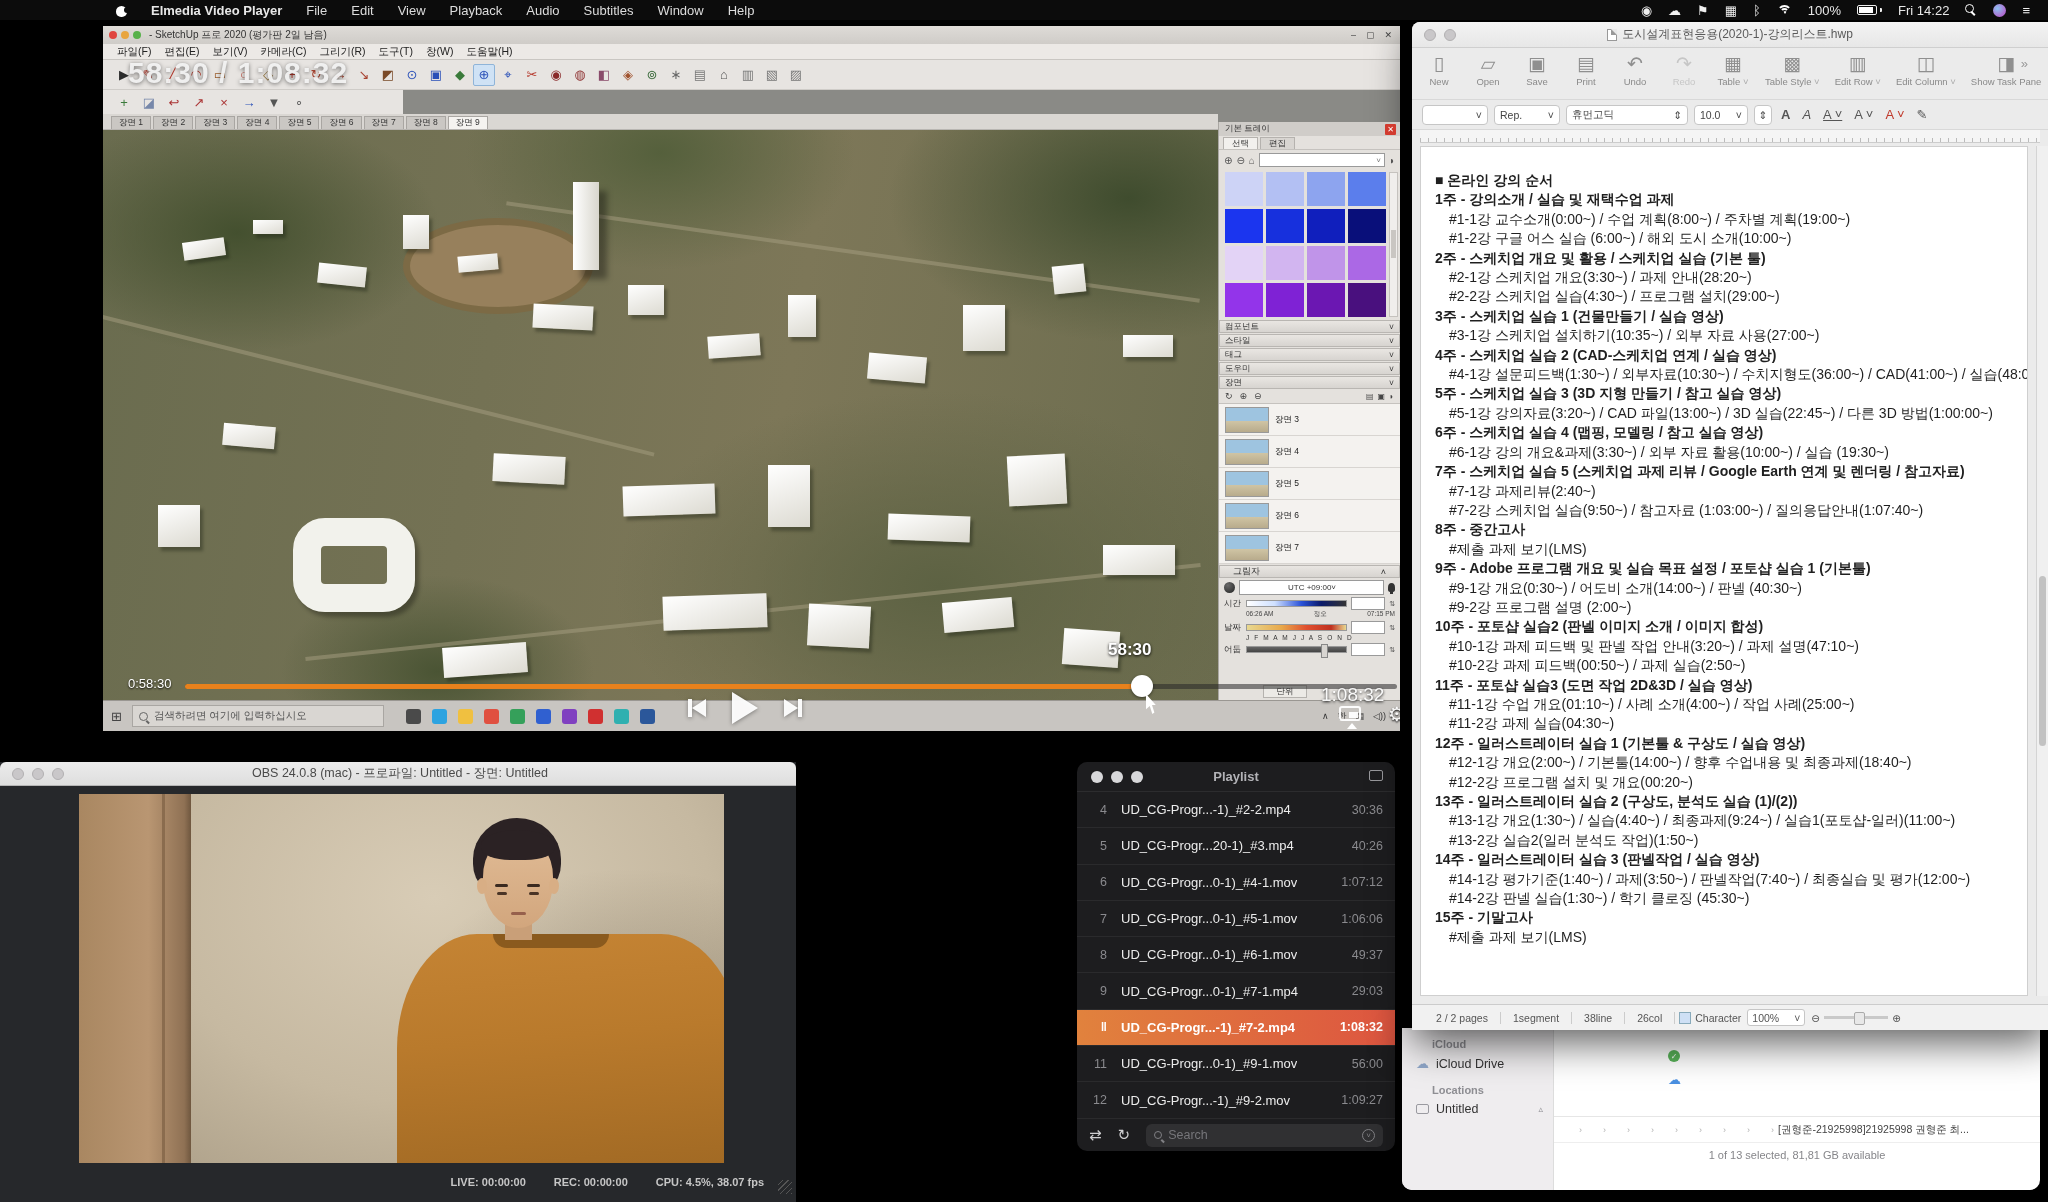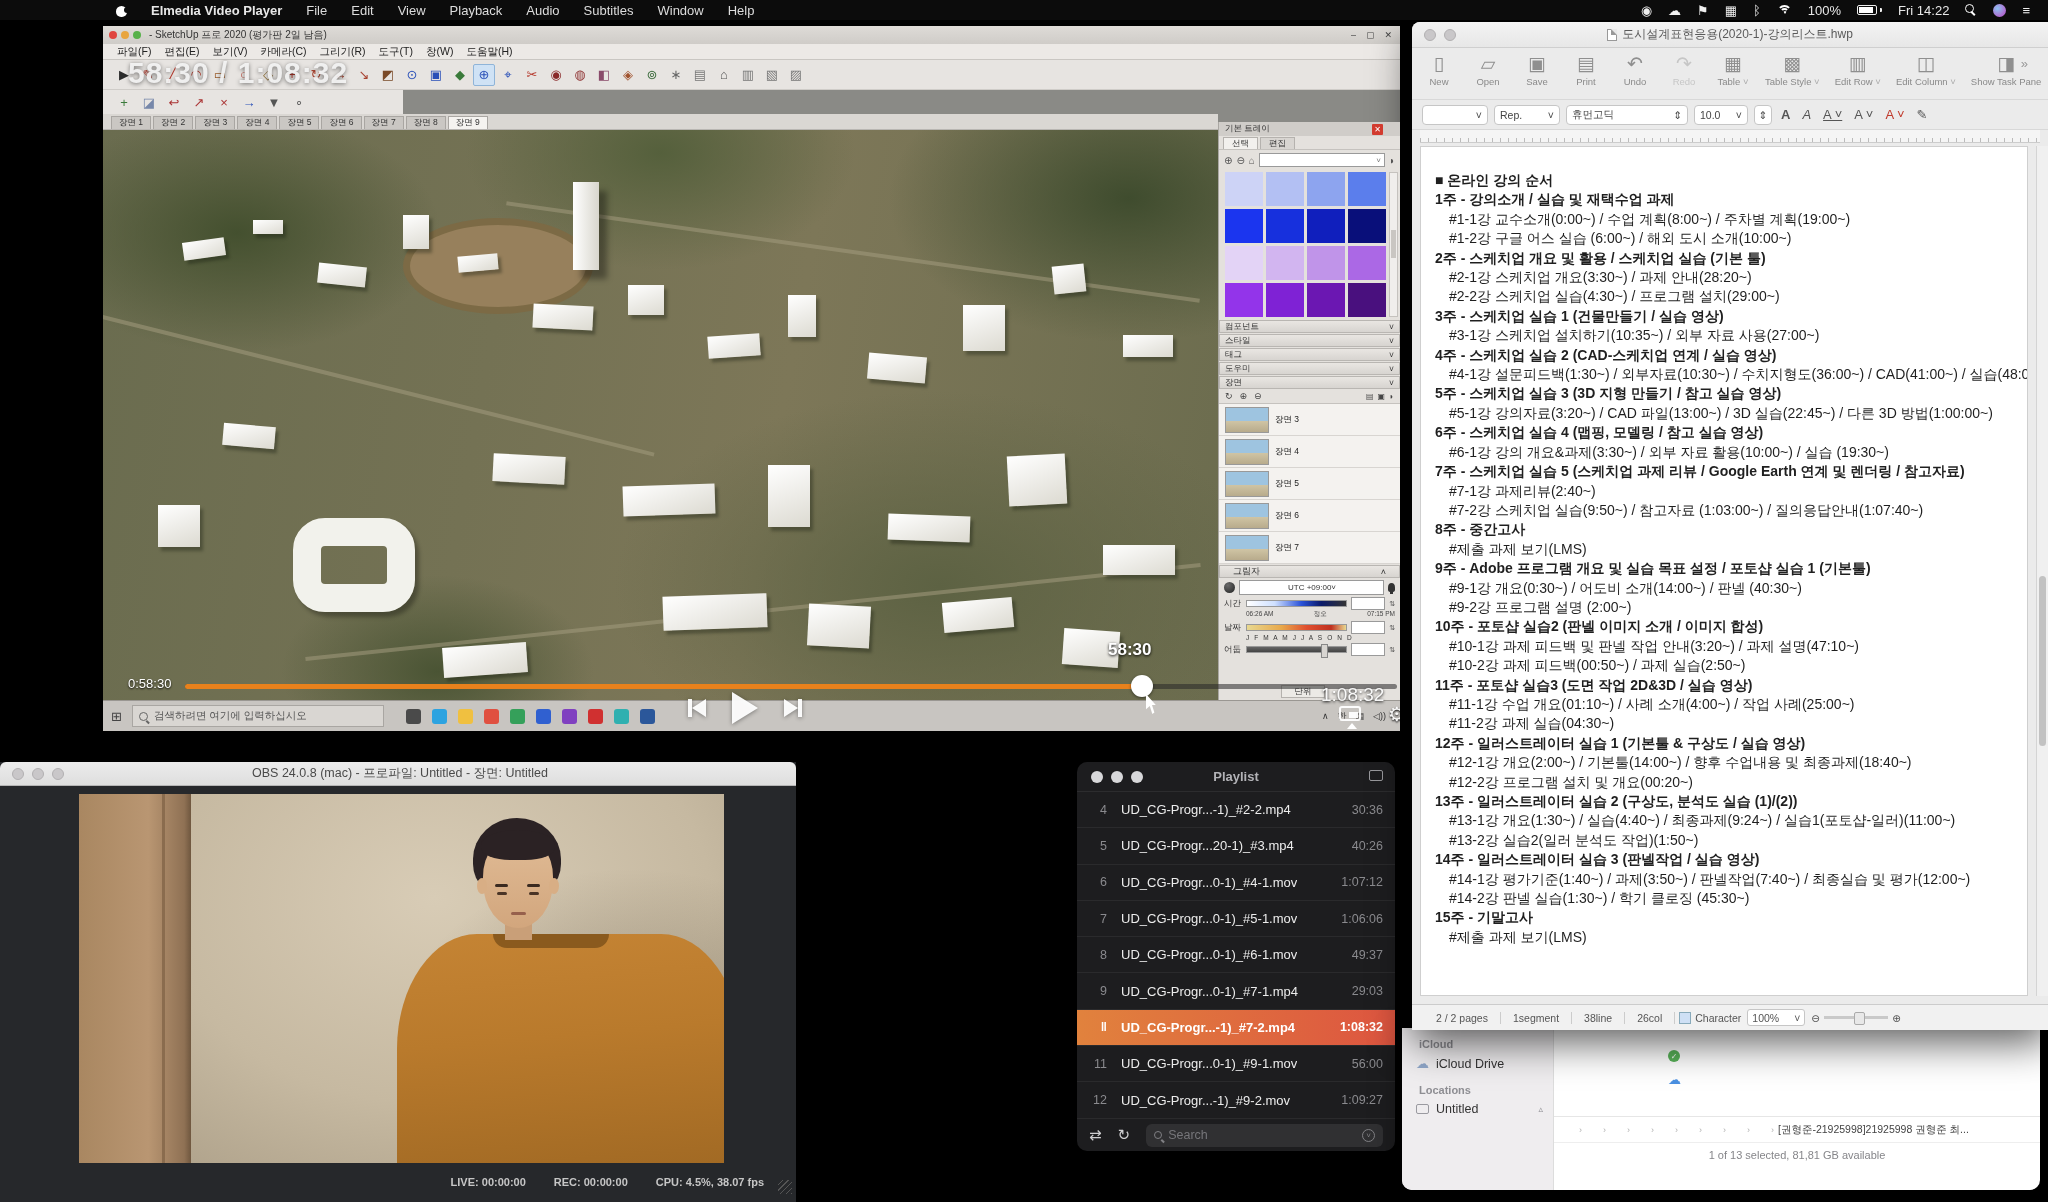--- a/index.html
+++ b/index.html
@@ -89,21 +89,21 @@
   .el-skip .tri{width:0;height:0;border-top:9px solid transparent;border-bottom:9px solid transparent;}
   .tri-l{border-right:14px solid rgba(255,255,255,.95);}
   .tri-r{border-left:14px solid rgba(255,255,255,.95);}
   .el-gear{position:absolute;left:1285px;top:676px;font-size:20px;color:rgba(255,255,255,.95);z-index:33;text-shadow:0 1px 2px #000;}
   .el-pip{position:absolute;left:1236px;top:680px;width:22px;height:15px;border:2px solid rgba(255,255,255,.95);border-radius:3px;z-index:33;}
   .el-pip::after{content:"";position:absolute;right:1px;bottom:1px;width:9px;height:6px;background:rgba(255,255,255,.95);}
   .el-up{position:absolute;left:1244px;top:697px;width:0;height:0;border-left:5px solid transparent;border-right:5px solid transparent;border-bottom:6px solid #fff;z-index:33;}
 
   
   .tray{position:absolute;left:1115px;top:96px;width:182px;height:578px;background:#e4e1dd;border-left:1px solid #aaa7a3;font-size:9px;color:#333;z-index:27;}
-  .tr-head{height:14px;background:#d0cdc9;display:flex;align-items:center;padding:0 17px 0 6px;font-size:8.5px;}
+  .tr-head{height:14px;background:#d0cdc9;display:flex;align-items:center;padding:0 4px 0 6px;font-size:8.5px;}
   .trx{margin-left:auto;width:11px;height:11px;background:#d23b2f;color:#fff;font-size:8px;display:flex;align-items:center;justify-content:center;border-radius:1px;}
   .tr-tabs{height:14px;display:flex;gap:2px;padding:1px 4px 0;border-bottom:1px solid #c5c2be;}
   .tr-tab{padding:0 8px;background:#f2f0ed;border:1px solid #b5b2ae;border-bottom:none;font-size:8.5px;display:flex;align-items:center;}
   .tr-tab.off{background:#d8d5d1;}
   .tr-matrow{height:20px;display:flex;align-items:center;gap:4px;padding:0 5px;}
   .tr-matrow .mi{font-size:10px;color:#555;}
   .tr-sel{flex:1;height:14px;background:#fff;border:1px solid #9a9a9a;display:flex;align-items:center;justify-content:flex-end;padding-right:3px;color:#777;font-size:8px;}
   .swatchwrap{display:flex;padding:2px 2px 2px 6px;}
   .swatches{display:grid;grid-template-columns:repeat(4,38px);grid-auto-rows:34px;gap:3px;}
   .sw{width:38px;height:34px;}
@@ -123,21 +123,21 @@
   .sh-lab{width:18px;font-size:8.5px;color:#333;flex:none;}
   .sh-slider{flex:1;height:7px;border:1px solid #999;}
   .t-sl{background:linear-gradient(90deg,#fff 0%,#cfe0ff 28%,#2a52d8 55%,#0a1a6a 75%,#333 100%);}
   .d-sl{background:linear-gradient(90deg,#e8d890,#e8a84a 35%,#e05030 60%,#c03020 85%,#e8d890);}
   .k-sl{background:linear-gradient(#666,#444);position:relative;}
   .k-sl::after{content:"";position:absolute;right:18%;top:-3px;width:5px;height:12px;background:#d8d5d1;border:1px solid #888;}
   .fld{width:34px;height:13px;background:#fff;border:1px solid #9a9a9a;flex:none;font-size:7.5px;display:flex;align-items:center;justify-content:center;color:#333;}
   .stp{font-size:7px;color:#555;flex:none;}
   .sh-sub{display:flex;justify-content:space-between;font-size:6.5px;color:#444;padding:0 5px 0 27px;}
   .sh-months{font-size:6.5px;letter-spacing:1.6px;color:#333;padding-left:27px;}
-  .unit-tab{position:absolute;bottom:2px;left:62px;width:44px;height:13px;background:#eceae6;border:1px solid #b5b2ae;display:flex;align-items:center;justify-content:center;font-size:8.5px;}
+  .unit-tab{position:absolute;bottom:2px;left:44px;width:44px;height:13px;background:#eceae6;border:1px solid #b5b2ae;display:flex;align-items:center;justify-content:center;font-size:8.5px;}
 
   
   .obs{position:absolute;left:0;top:762px;width:796px;height:440px;background:#26282b;z-index:10;}
   .obs-title{height:24px;background:linear-gradient(#ececec,#dedede);display:flex;align-items:center;border-radius:6px 6px 0 0;border-bottom:1px solid #b5b5b5;}
   .obs-dots{display:flex;gap:8px;padding-left:12px;}
   .gdot{width:12px;height:12px;border-radius:50%;background:#c9c7c9;border:1px solid #b2b0b2;}
   .obs-tt{flex:1;text-align:center;font-size:12.5px;color:#4a4a4a;margin-right:60px;}
   .cam{position:absolute;left:79px;top:32px;width:645px;height:369px;overflow:hidden;background:radial-gradient(ellipse at 55% 28%,#d8ccb6,#c6b9a1 55%,#a89b84 100%);}
   .door{position:absolute;left:0;top:0;width:112px;height:100%;background:linear-gradient(90deg,#a98761 0%,#b99672 62%,#8f7154 94%,#6f573f 100%);}
   .door::before{content:"";position:absolute;right:26px;top:0;bottom:0;width:3px;background:#8a6c4e;}
@@ -207,21 +207,21 @@
   .hs-seg{padding:0 12px;}
   .hs-div{width:1px;height:12px;background:#ccc;}
   .hs-box{width:12px;height:12px;border:1px solid #8ab;background:#cfe0f5;margin:0 4px;}
   .hs-zoom{width:58px;height:17px;background:#fff;border:1px solid #c6c6c6;border-radius:3px;display:flex;align-items:center;justify-content:space-between;padding:0 4px;margin:0 6px;}
   .hs-slider{width:64px;height:3px;background:#c9c9c9;position:relative;margin:0 4px;}
   .hs-slider::before{content:"";position:absolute;left:46%;top:-4px;width:9px;height:11px;background:#e8e8e8;border:1px solid #aaa;border-radius:2px;}
 
   
   .fd{position:absolute;left:1402px;top:1028px;width:638px;height:162px;background:#fff;border-radius:0 0 10px 10px;z-index:12;box-shadow:0 10px 30px rgba(0,0,0,.5);}
   .fd-side{position:absolute;left:0;top:0;width:152px;height:100%;background:#efedef;border-right:1px solid #ddd;border-radius:0 0 0 10px;font-size:12.5px;color:#333;}
-  .fd-sec{font-size:11px;color:#8e8e93;font-weight:bold;padding:10px 0 3px 17px;}
+  .fd-sec{font-size:11px;color:#8e8e93;font-weight:bold;padding:10px 0 3px 30px;}
   .fd-item{display:flex;align-items:center;gap:7px;padding:3px 0 3px 14px;}
   .fd-cloud{color:#8fa6c8;font-size:13px;}
   .fd-disk{width:13px;height:10px;border:1.5px solid #9a9aa0;border-radius:2px;}
   .fd-eject{margin-left:auto;padding-right:10px;color:#8e8e93;font-size:9px;}
   .fd-main{position:absolute;left:152px;top:0;right:160px;height:88px;background:#fff;}
   .fd-chk{position:absolute;left:114px;top:22px;width:12px;height:12px;border-radius:50%;background:#58b258;color:#fff;font-size:8px;display:flex;align-items:center;justify-content:center;}
   .fd-cl2{position:absolute;left:114px;top:44px;color:#4a90e2;font-size:13px;}
   .fd-prev{position:absolute;right:0;top:0;width:160px;height:88px;border-left:1px solid #e8e8e8;}
   .fd-info{text-align:center;font-size:11px;color:#666;padding-top:4px;}
   .fd-act{display:flex;justify-content:space-around;padding:8px 10px 0;}

